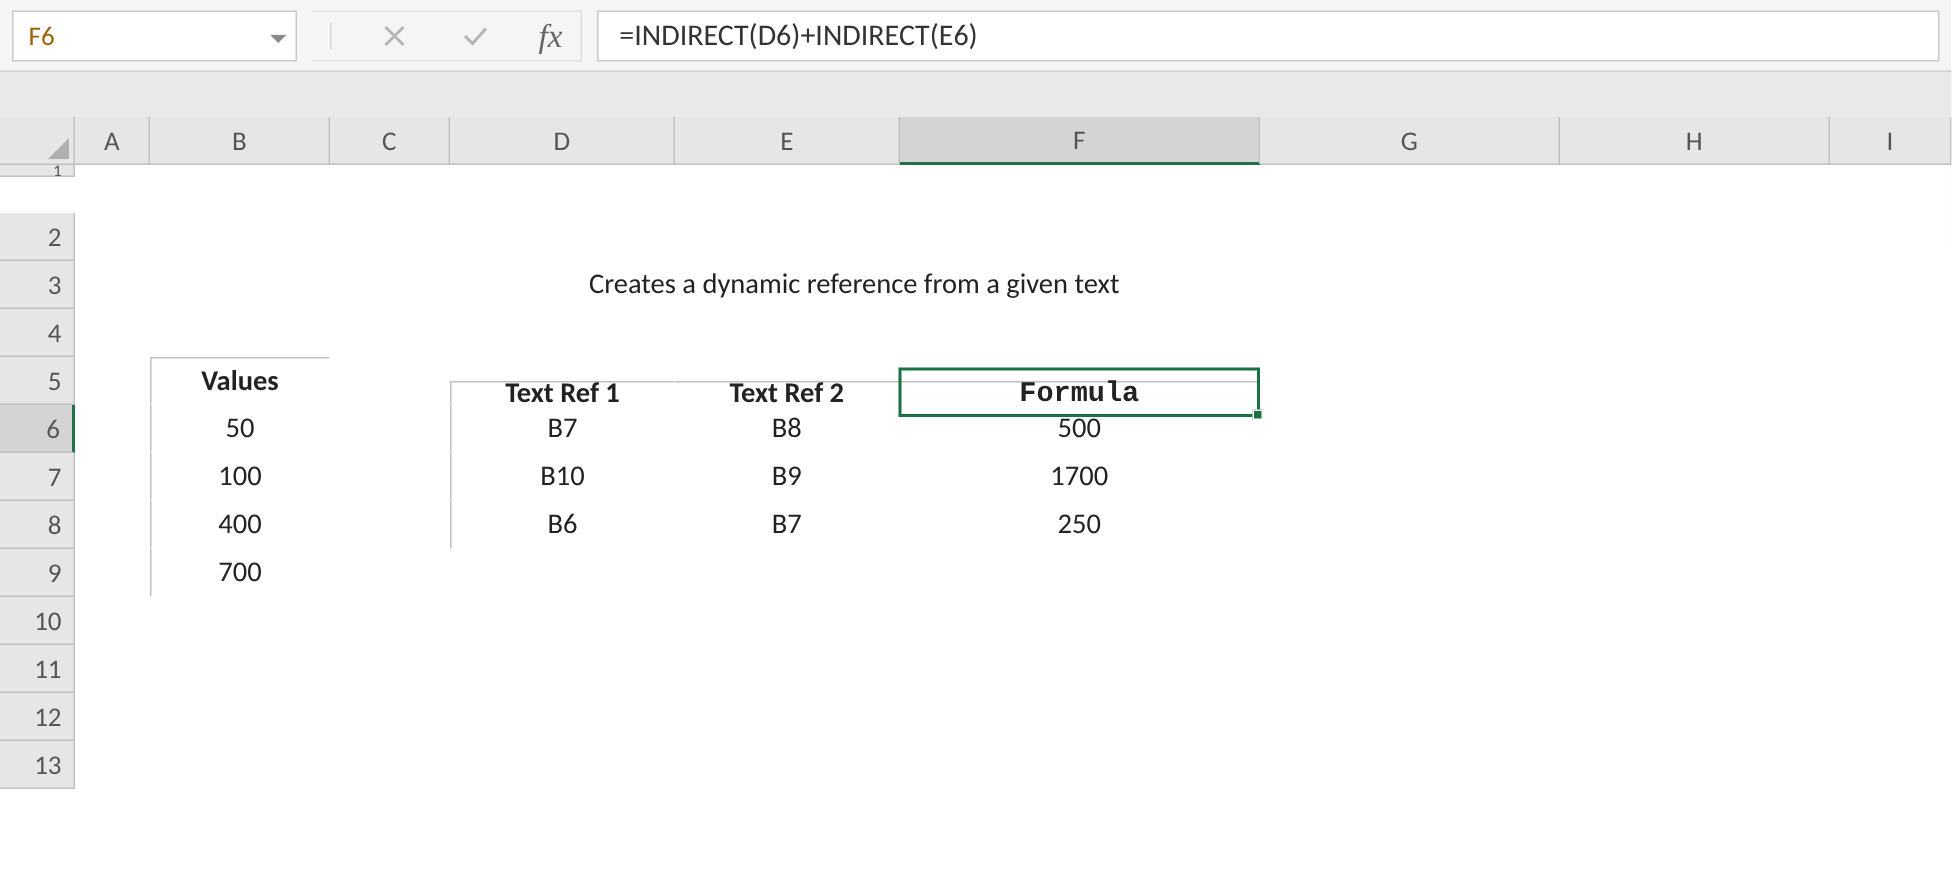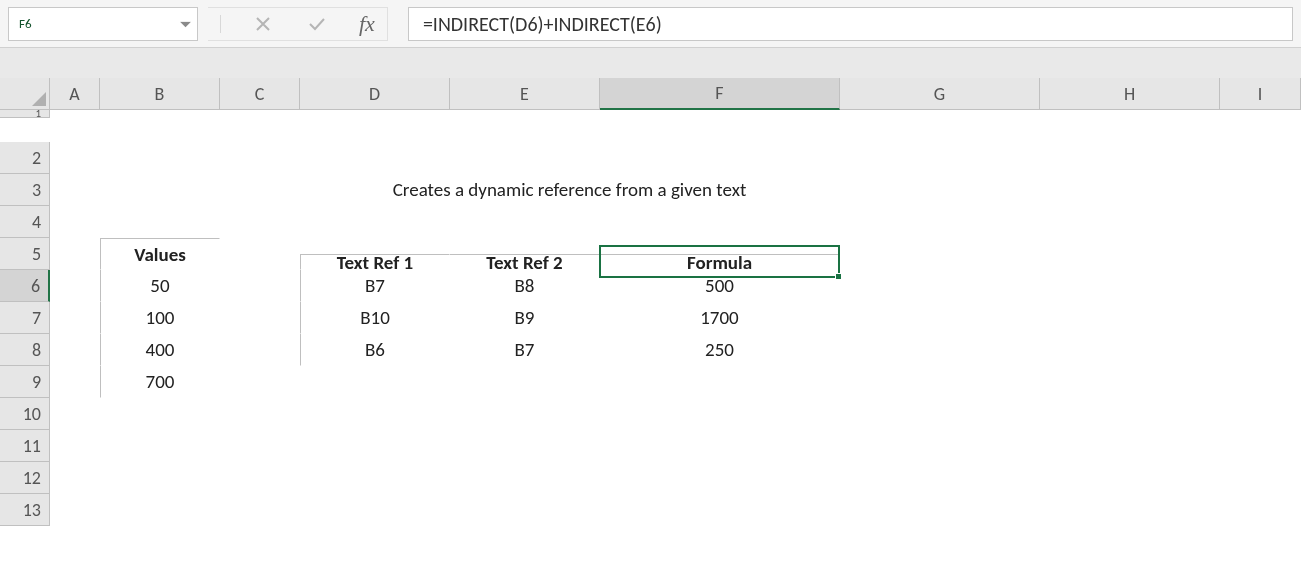--- a/index.html
+++ b/index.html
@@ -27,22 +27,22 @@
       gap: 0;
     }
     .name-box {
       width: 190px;
       height: 34px;
       background: #fff;
       border: 1px solid #c8c8c8;
       display: flex;
       align-items: center;
       padding: 0 10px;
-      font-size: 13px;
-      color: #14532d;
+      font-size: 18px;
+      color: #a16207;
       position: relative;
     }
     .name-box .dropdown {
       position: absolute;
       right: 6px;
       top: 50%;
       transform: translateY(-50%);
       color: #8a8a8a;
     }
     .fx-controls {
@@ -73,21 +73,21 @@
       font-family: "Cambria Math", Georgia, serif;
       font-style: italic;
       font-size: 22px;
       color: #666;
     }
     .formula-input {
       flex: 1;
       height: 34px;
       background: #fff;
       border: 1px solid #c8c8c8;
-      margin-left: 20px;
+      margin-left: 10px;
       padding: 0 14px;
       display: flex;
       align-items: center;
       font-size: 20px;
       color: #333;
     }
     
     .spacer {
       height: 30px;
       background: #e9e9e9;
@@ -267,21 +267,21 @@
 
     <div class="cell subtitle" style="grid-column:3 / 9;grid-row:4;">Creates a dynamic reference from a given text</div>
 
     <div class="cell t1-cell" style="grid-column:3;grid-row:7;">50</div>
     <div class="cell t1-cell" style="grid-column:3;grid-row:8;">100</div>
     <div class="cell t1-cell" style="grid-column:3;grid-row:9;">400</div>
     <div class="cell t1-cell" style="grid-column:3;grid-row:10;">700</div>
 
     <div class="cell t2-hdr" style="grid-column:5;grid-row:6;">Text Ref 1</div>
     <div class="cell t2-hdr" style="grid-column:6;grid-row:6;border-left:none;">Text Ref 2</div>
-    <div class="cell t2-hdr" style="grid-column:7;grid-row:6;border-left:none;">Formula</div>
+    <div class="cell t2-hdr" style="grid-column:7;grid-row:6;border-left:none;font-family:Liberation Mono, monospace;">Formula</div>
 
     <div class="cell t2-cell" style="grid-column:5;grid-row:7;">B7</div>
     <div class="cell t2-cell left-adj" style="grid-column:6;grid-row:7;">B8</div>
     <div class="cell t2-cell left-adj" style="grid-column:7;grid-row:7;">500</div>
 
     <div class="cell t2-cell" style="grid-column:5;grid-row:8;">B10</div>
     <div class="cell t2-cell left-adj" style="grid-column:6;grid-row:8;">B9</div>
     <div class="cell t2-cell left-adj" style="grid-column:7;grid-row:8;">1700</div>
 
     <div class="cell t2-cell" style="grid-column:5;grid-row:9;">B6</div>

